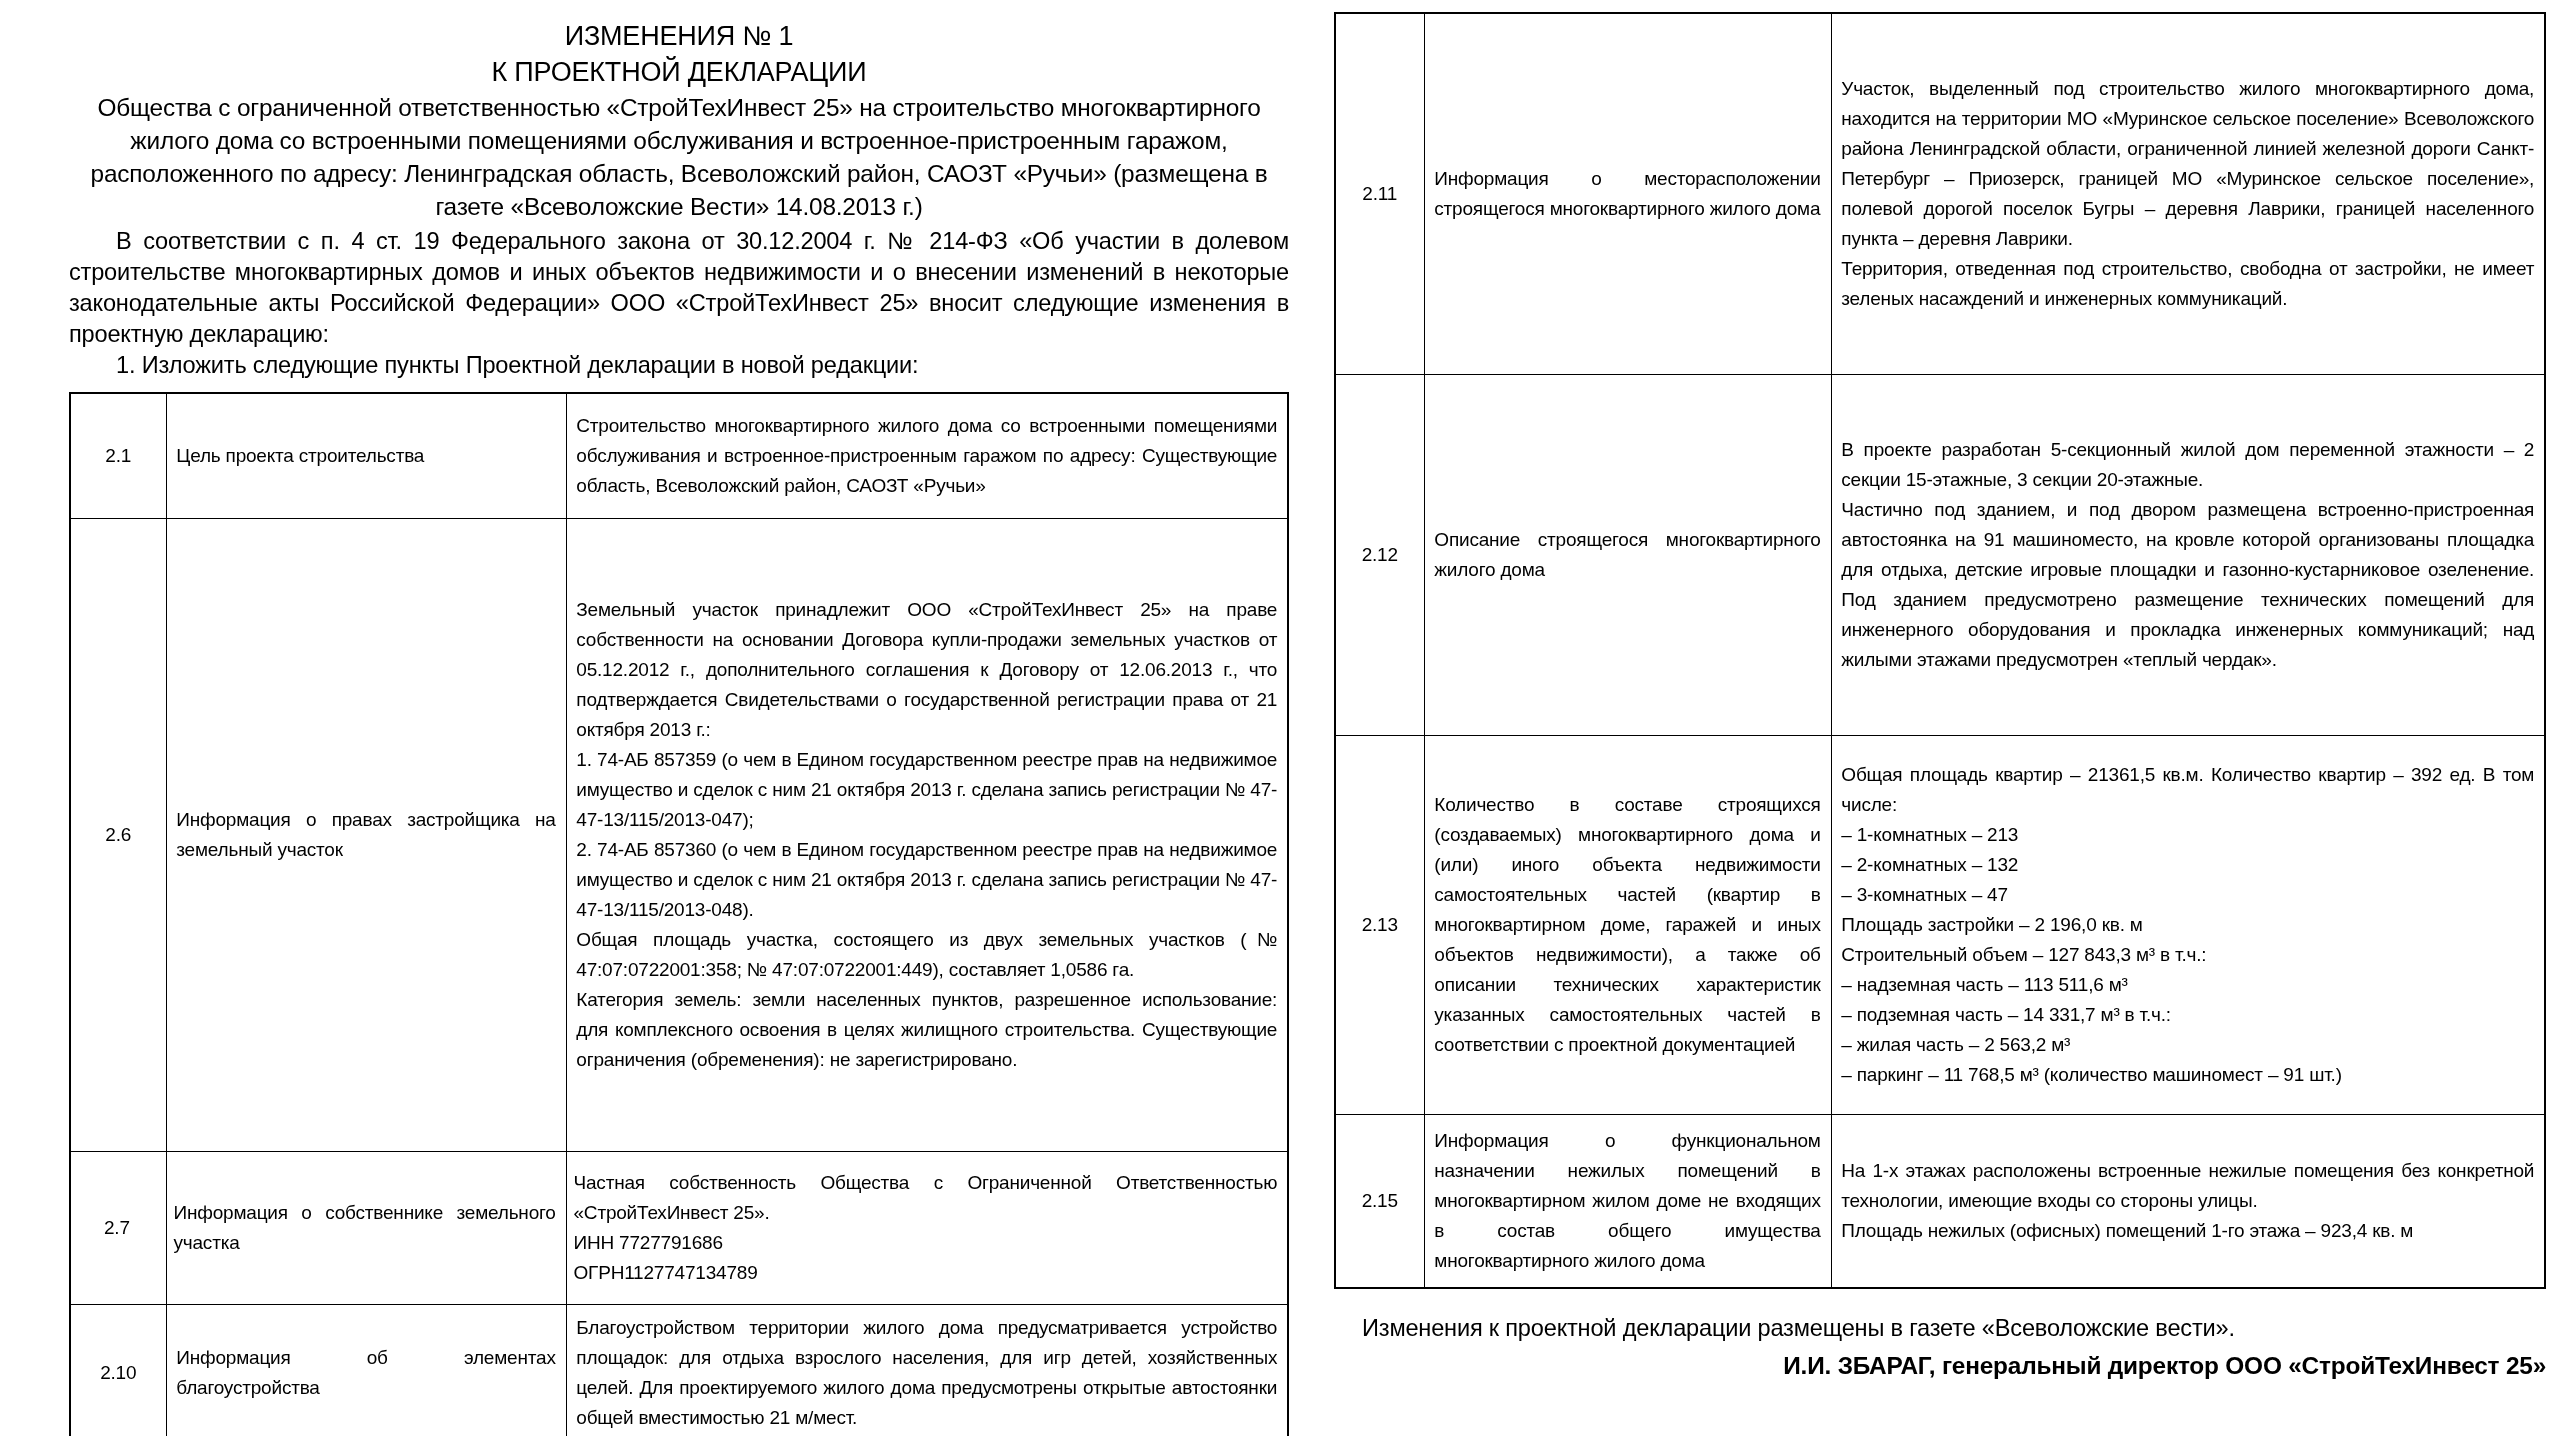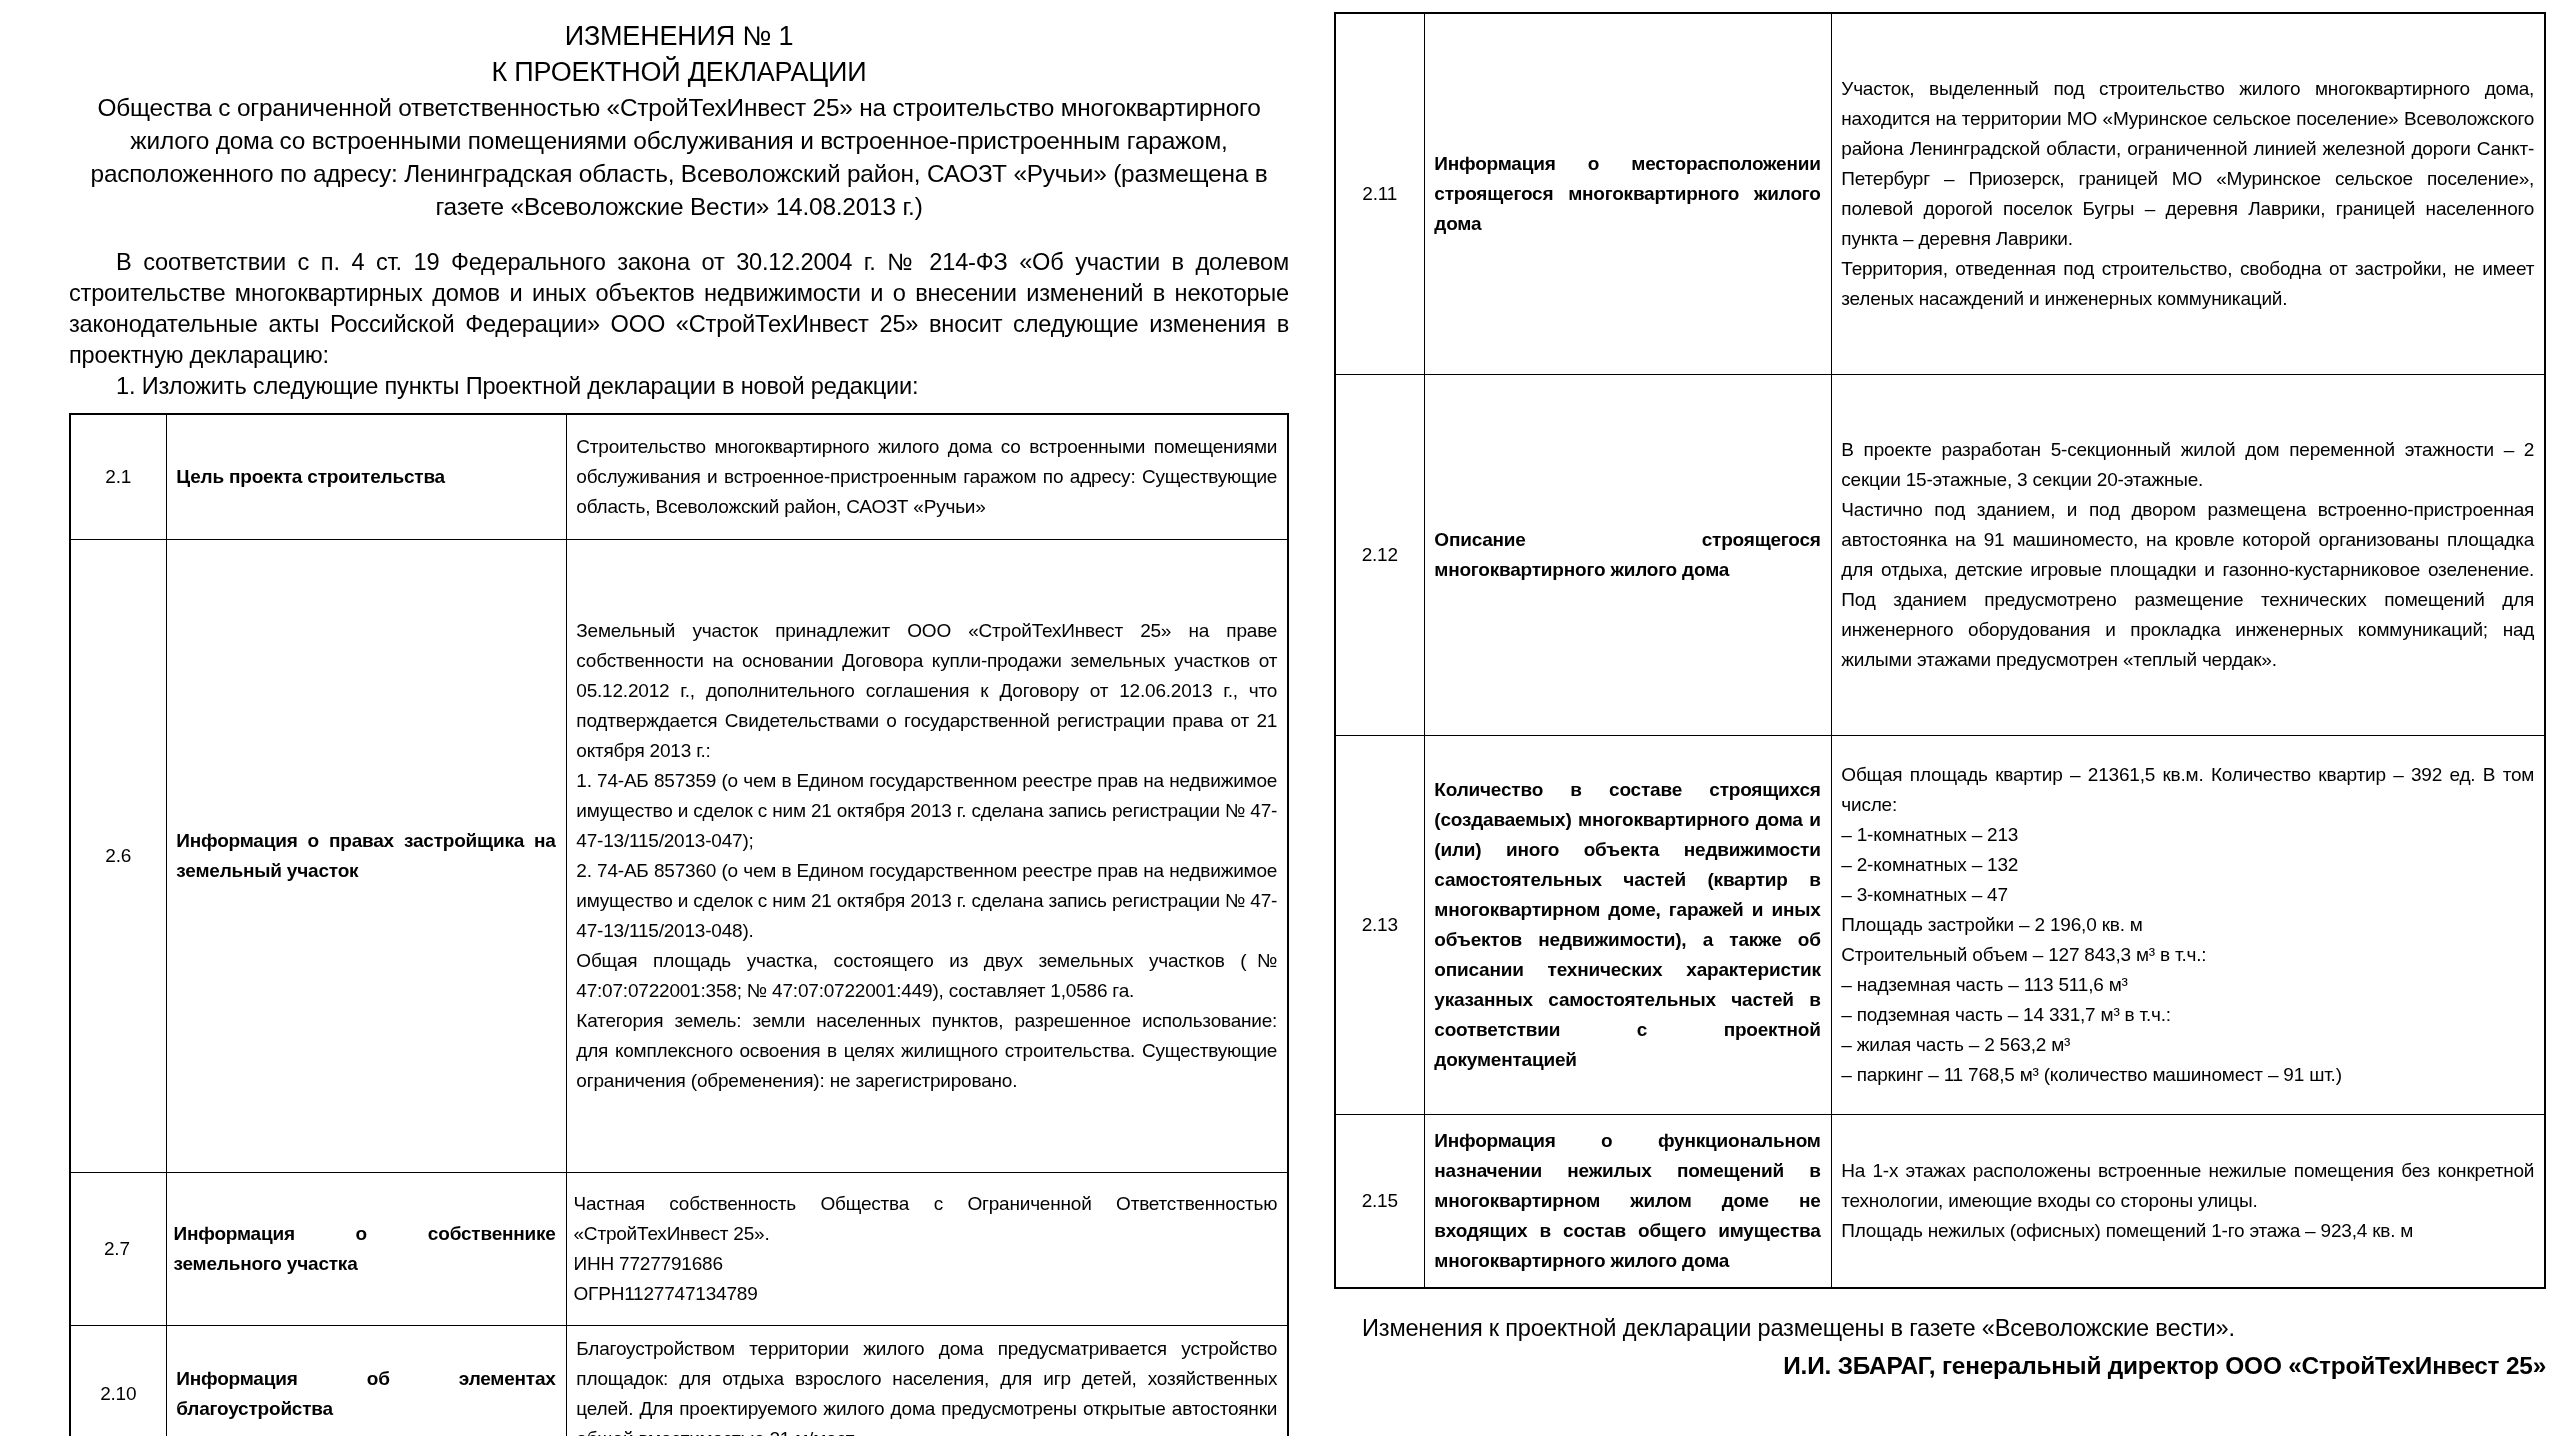--- a/index.html
+++ b/index.html
@@ -47,21 +47,21 @@
     white-space: pre-line;
   }
   .intro p {
     font-size: 23.6px;
     line-height: 31px;
     margin: 0;
     text-align: justify;
     text-indent: 47px;
     font-weight: normal;
   }
-  .intro { margin-top: 24px; }
+  .intro { margin-top: 3px; }
   table.decl {
     border-collapse: collapse;
     width: 100%;
     table-layout: fixed;
   }
   .col-left table.decl { margin-top: 11.4px; }
   table.decl td {
     border: 1.6px solid #000;
     vertical-align: middle;
     font-size: 19px;
@@ -70,21 +70,20 @@
     overflow: hidden;
   }
   table.decl { border: 2.4px solid #000; }
   td.num {
     text-align: center;
     vertical-align: middle;
   }
   td.lbl {
     text-align: justify;
     vertical-align: middle;
-    font-weight: bold;
   }
   td.val {
     text-align: justify;
     vertical-align: top;
     white-space: pre-line;
   }
   
   .col-left  col.c-num { width: 96px; }
   .col-left  col.c-lbl { width: 400px; }
   .col-right col.c-num { width: 89px; }

